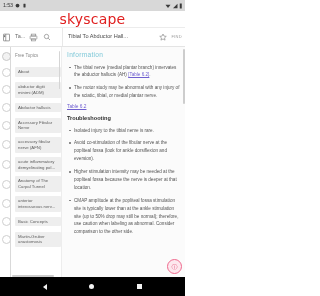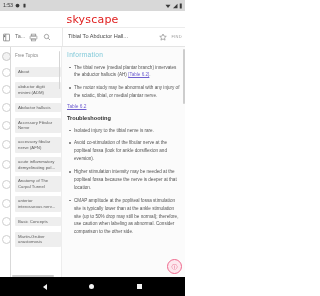--- a/index.html
+++ b/index.html
@@ -38,21 +38,21 @@
   .brandbar {
     height: 17px;
     background: #ffffff;
     display: flex;
     align-items: center;
     justify-content: center;
     border-bottom: 1px solid #ececec;
   }
   .brand {
     color: #e02020;
-    font-size: 11px;
+    font-size: 14px;
     letter-spacing: 0.2px;
     font-family: "DejaVu Sans", sans-serif;
     line-height: 1;
   }
 
   
   .toolbar {
     height: 19px;
     background: #ffffff;
     display: flex;

